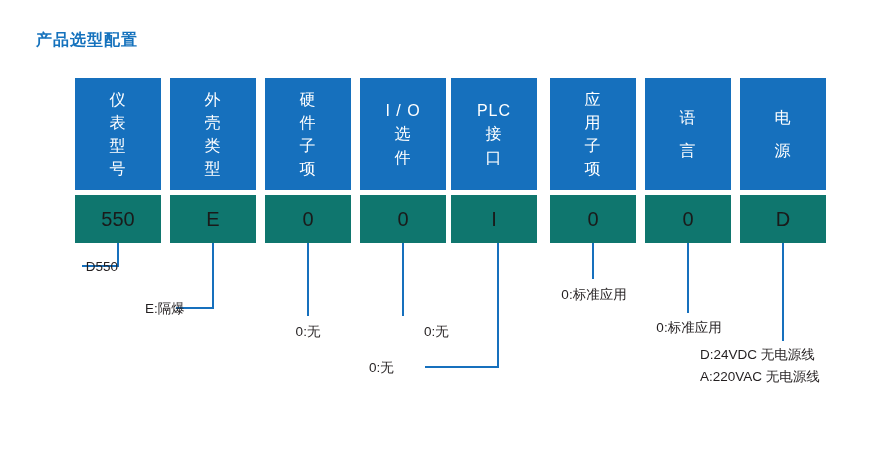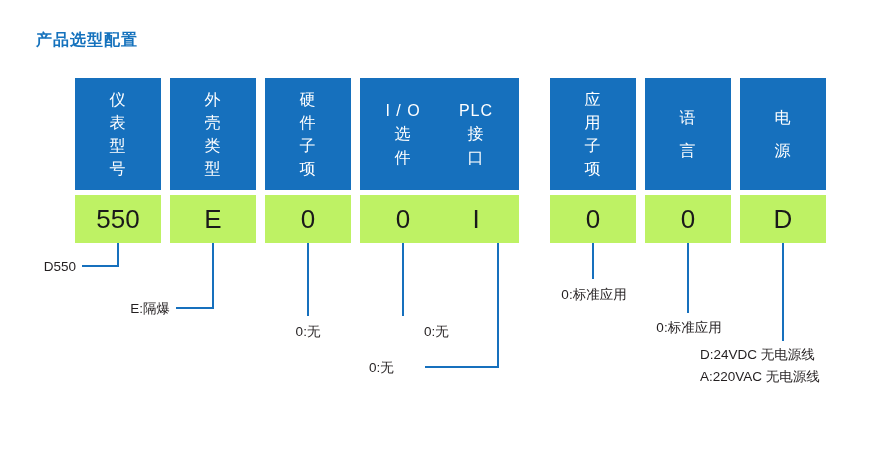--- a/index.html
+++ b/index.html
@@ -61,26 +61,26 @@
     display: block;
     white-space: nowrap;
     letter-spacing: 1px;
   }
   .value-cell {
     position: absolute;
     left: 0;
     top: 117px;
     width: 86px;
     height: 48px;
-    background: #bef264;
+    background: #0f766e;
     color: #1a1a1a;
     display: flex;
     align-items: center;
     justify-content: center;
-    font-size: 26px;
+    font-size: 20px;
     font-weight: 500;
     box-sizing: border-box;
   }
 
   
   #annotations {
     position: absolute;
     left: 0;
     top: 0;
     width: 896px;
@@ -99,20 +99,21 @@
   }
   .ann {
     position: absolute;
     font-size: 13.5px;
     line-height: 1.65;
     color: #231f20;
     white-space: nowrap;
   }
   .ann.right {
     text-align: right;
+    padding-left: 42px;
   }
   .ann.center {
     transform: translateX(-50%);
   }
   .ann.left {
     text-align: left;
   }
 </style>
 </head>
 <body>
@@ -153,21 +154,21 @@
 
   <div class="col" style="left:285px;border-radius:6px;">
     <div class="head-cell">
       <span class="ln">I / O</span>
       <span class="ln">选</span>
       <span class="ln">件</span>
     </div>
     <div class="value-cell">0</div>
   </div>
 
-  <div class="col" style="left:358px;">
+  <div class="col" style="left:376px;">
     <div class="head-cell">
       <span class="ln">PLC</span>
       <span class="ln">接</span>
       <span class="ln">口</span>
     </div>
     <div class="value-cell">I</div>
   </div>
 
   <div class="col" style="left:475px;">
     <div class="head-cell">
@@ -200,21 +201,21 @@
 <div id="annotations">
 
   <div class="lead-v" style="left:117px; top:243px; height:24px;"></div>
   <div class="lead-h" style="left:82px; top:265px; width:37px;"></div>
   <div class="ann right" style="left:0px; top:256px; width:76px;">
     <div>D550</div>
   </div>
 
   <div class="lead-v" style="left:212px; top:243px; height:66px;"></div>
   <div class="lead-h" style="left:176px; top:307px; width:38px;"></div>
-  <div class="ann right" style="left:60px; top:298px; width:110px;">
+  <div class="ann right" style="left:68px; top:298px; width:110px;text-align:center;">
     <div>E:隔爆</div>
   </div>
 
   <div class="lead-v" style="left:307px; top:243px; height:73px;"></div>
   <div class="ann center" style="left:308px; top:321px;">
     <div>0:无</div>
   </div>
 
   <div class="lead-v" style="left:402px; top:243px; height:73px;"></div>
   <div class="ann left" style="left:424px; top:321px;">

